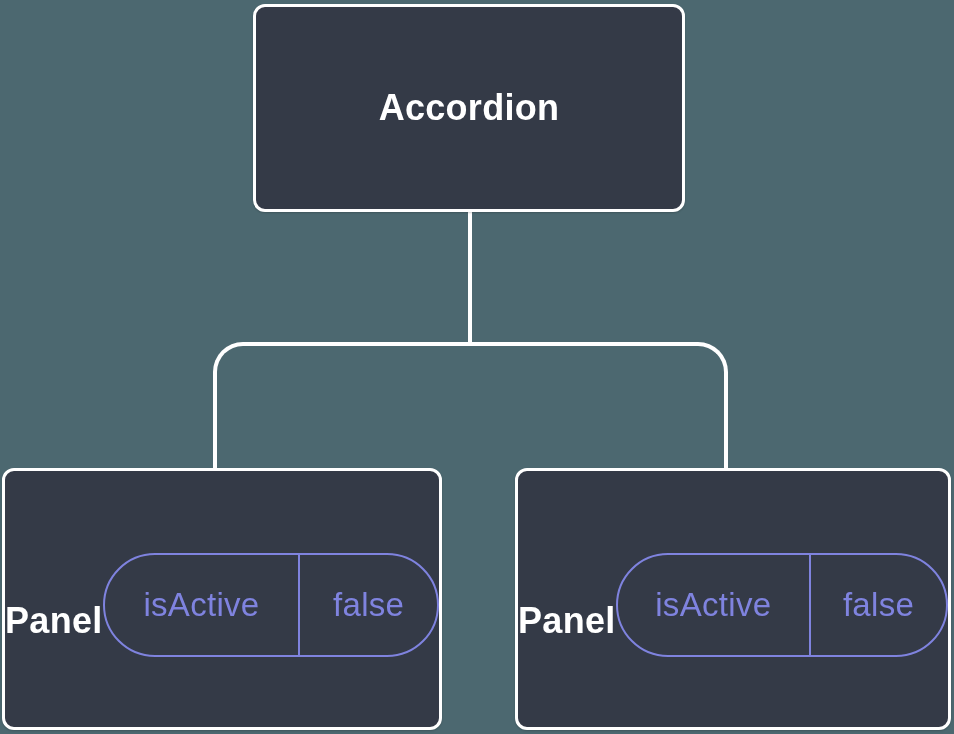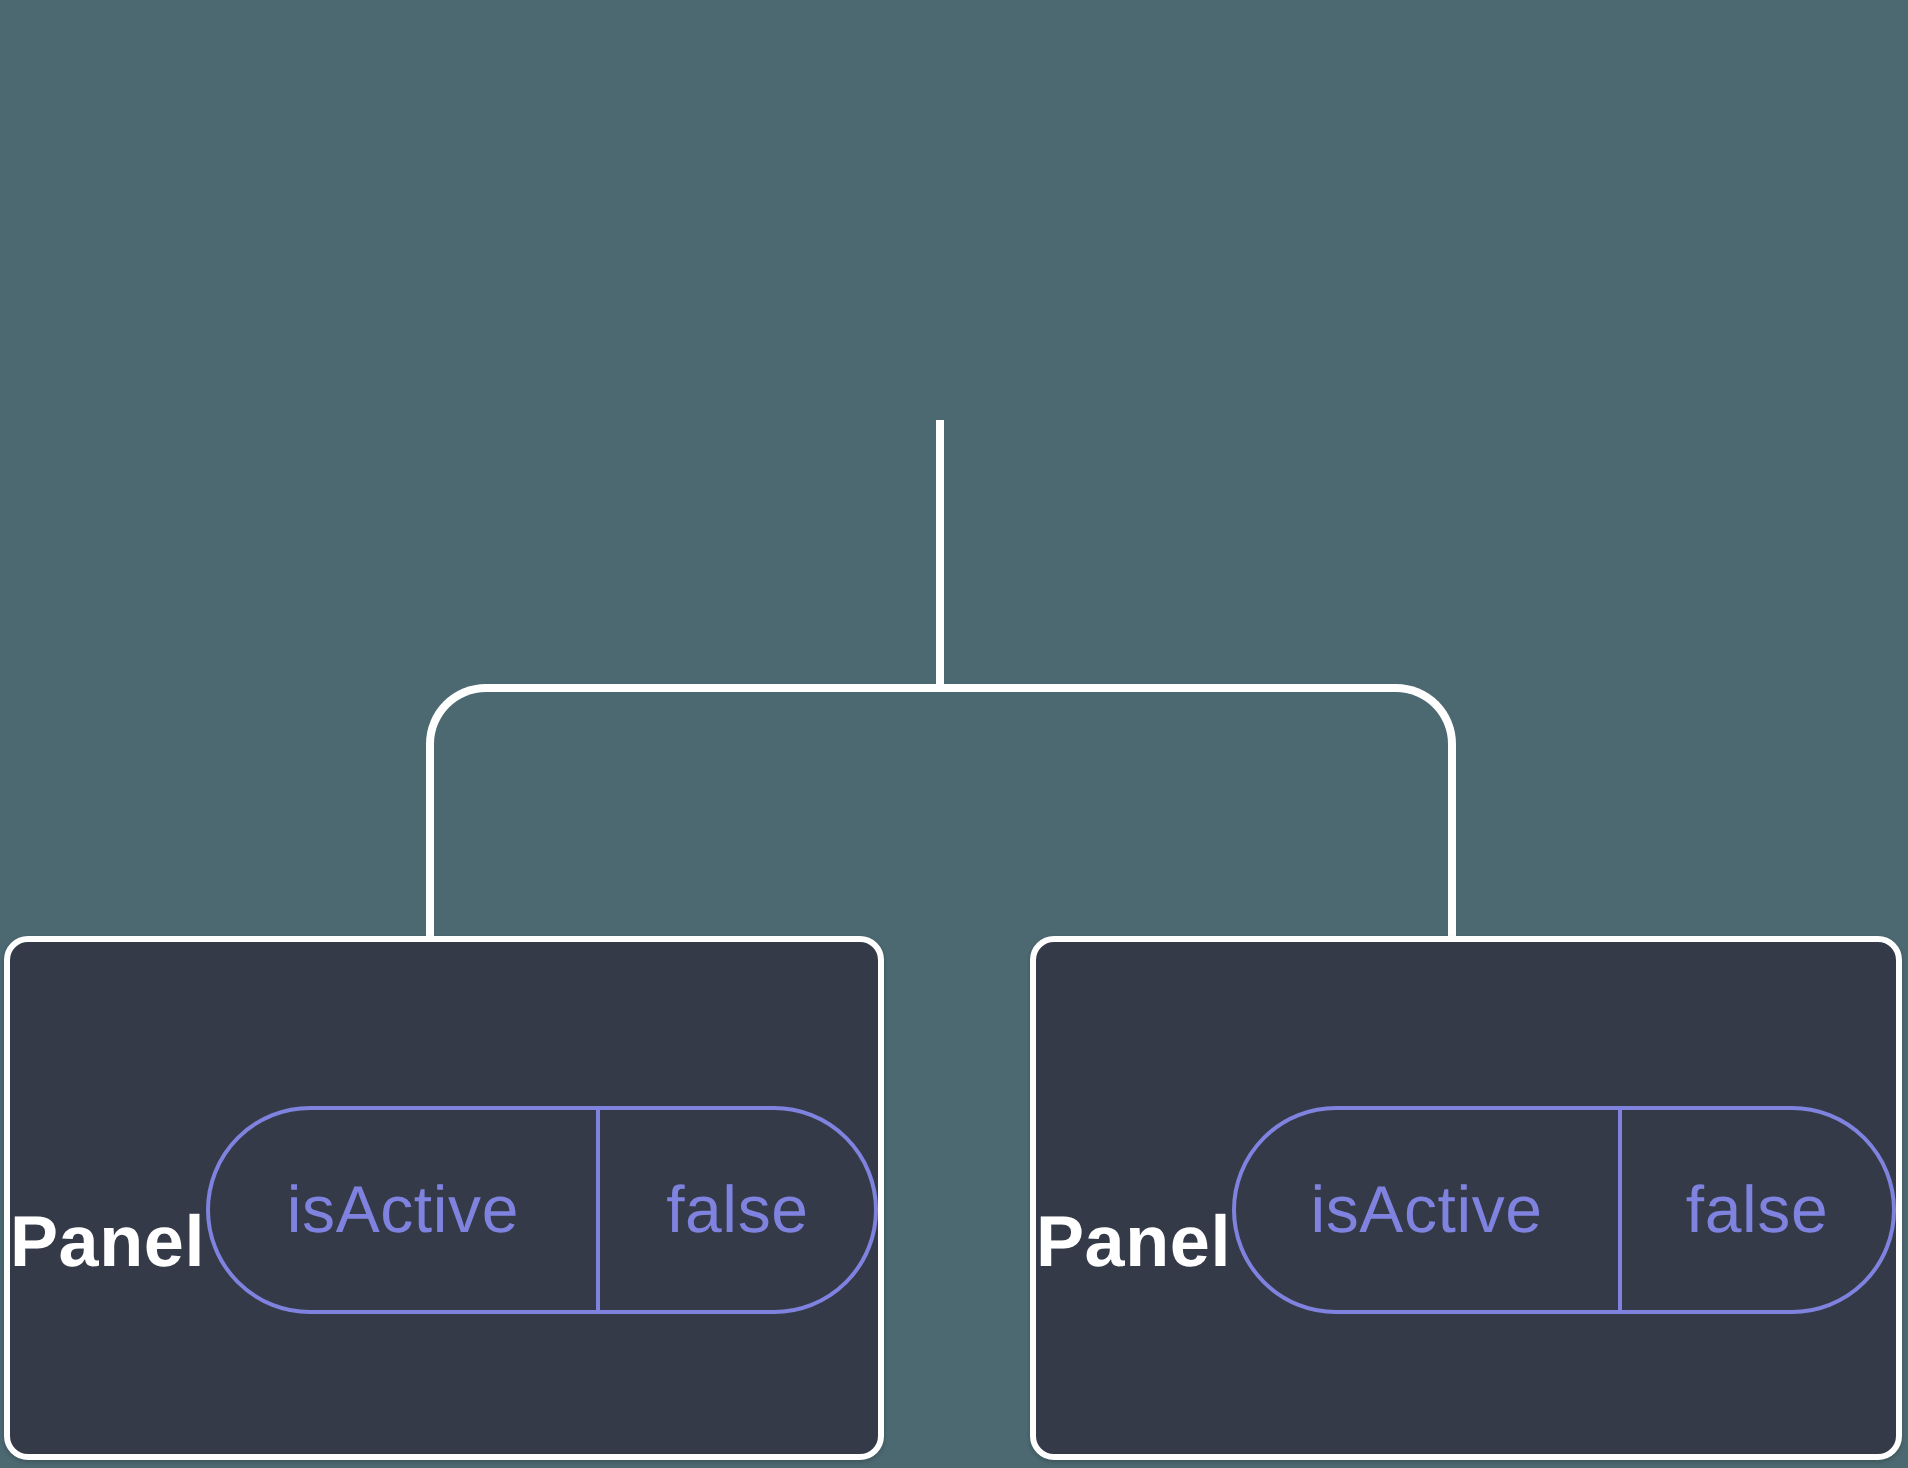--- a/index.html
+++ b/index.html
@@ -111,20 +111,23 @@
   }
 </style>
 </head>
 <body>
 
 <div class="stage">
 
   <div class="stem"></div>
   <div class="bracket"></div>
 
+  <div class="node root-node">
+    <span class="node-label">Accordion</span>
+  </div>
 
   <div class="node panel panel-left">
     <span class="node-label">Panel</span>
     <div class="state-pill">
       <span class="state-cell state-name">isActive</span>
       <span class="state-cell state-value">false</span>
     </div>
   </div>
 
   <div class="node panel panel-right">

